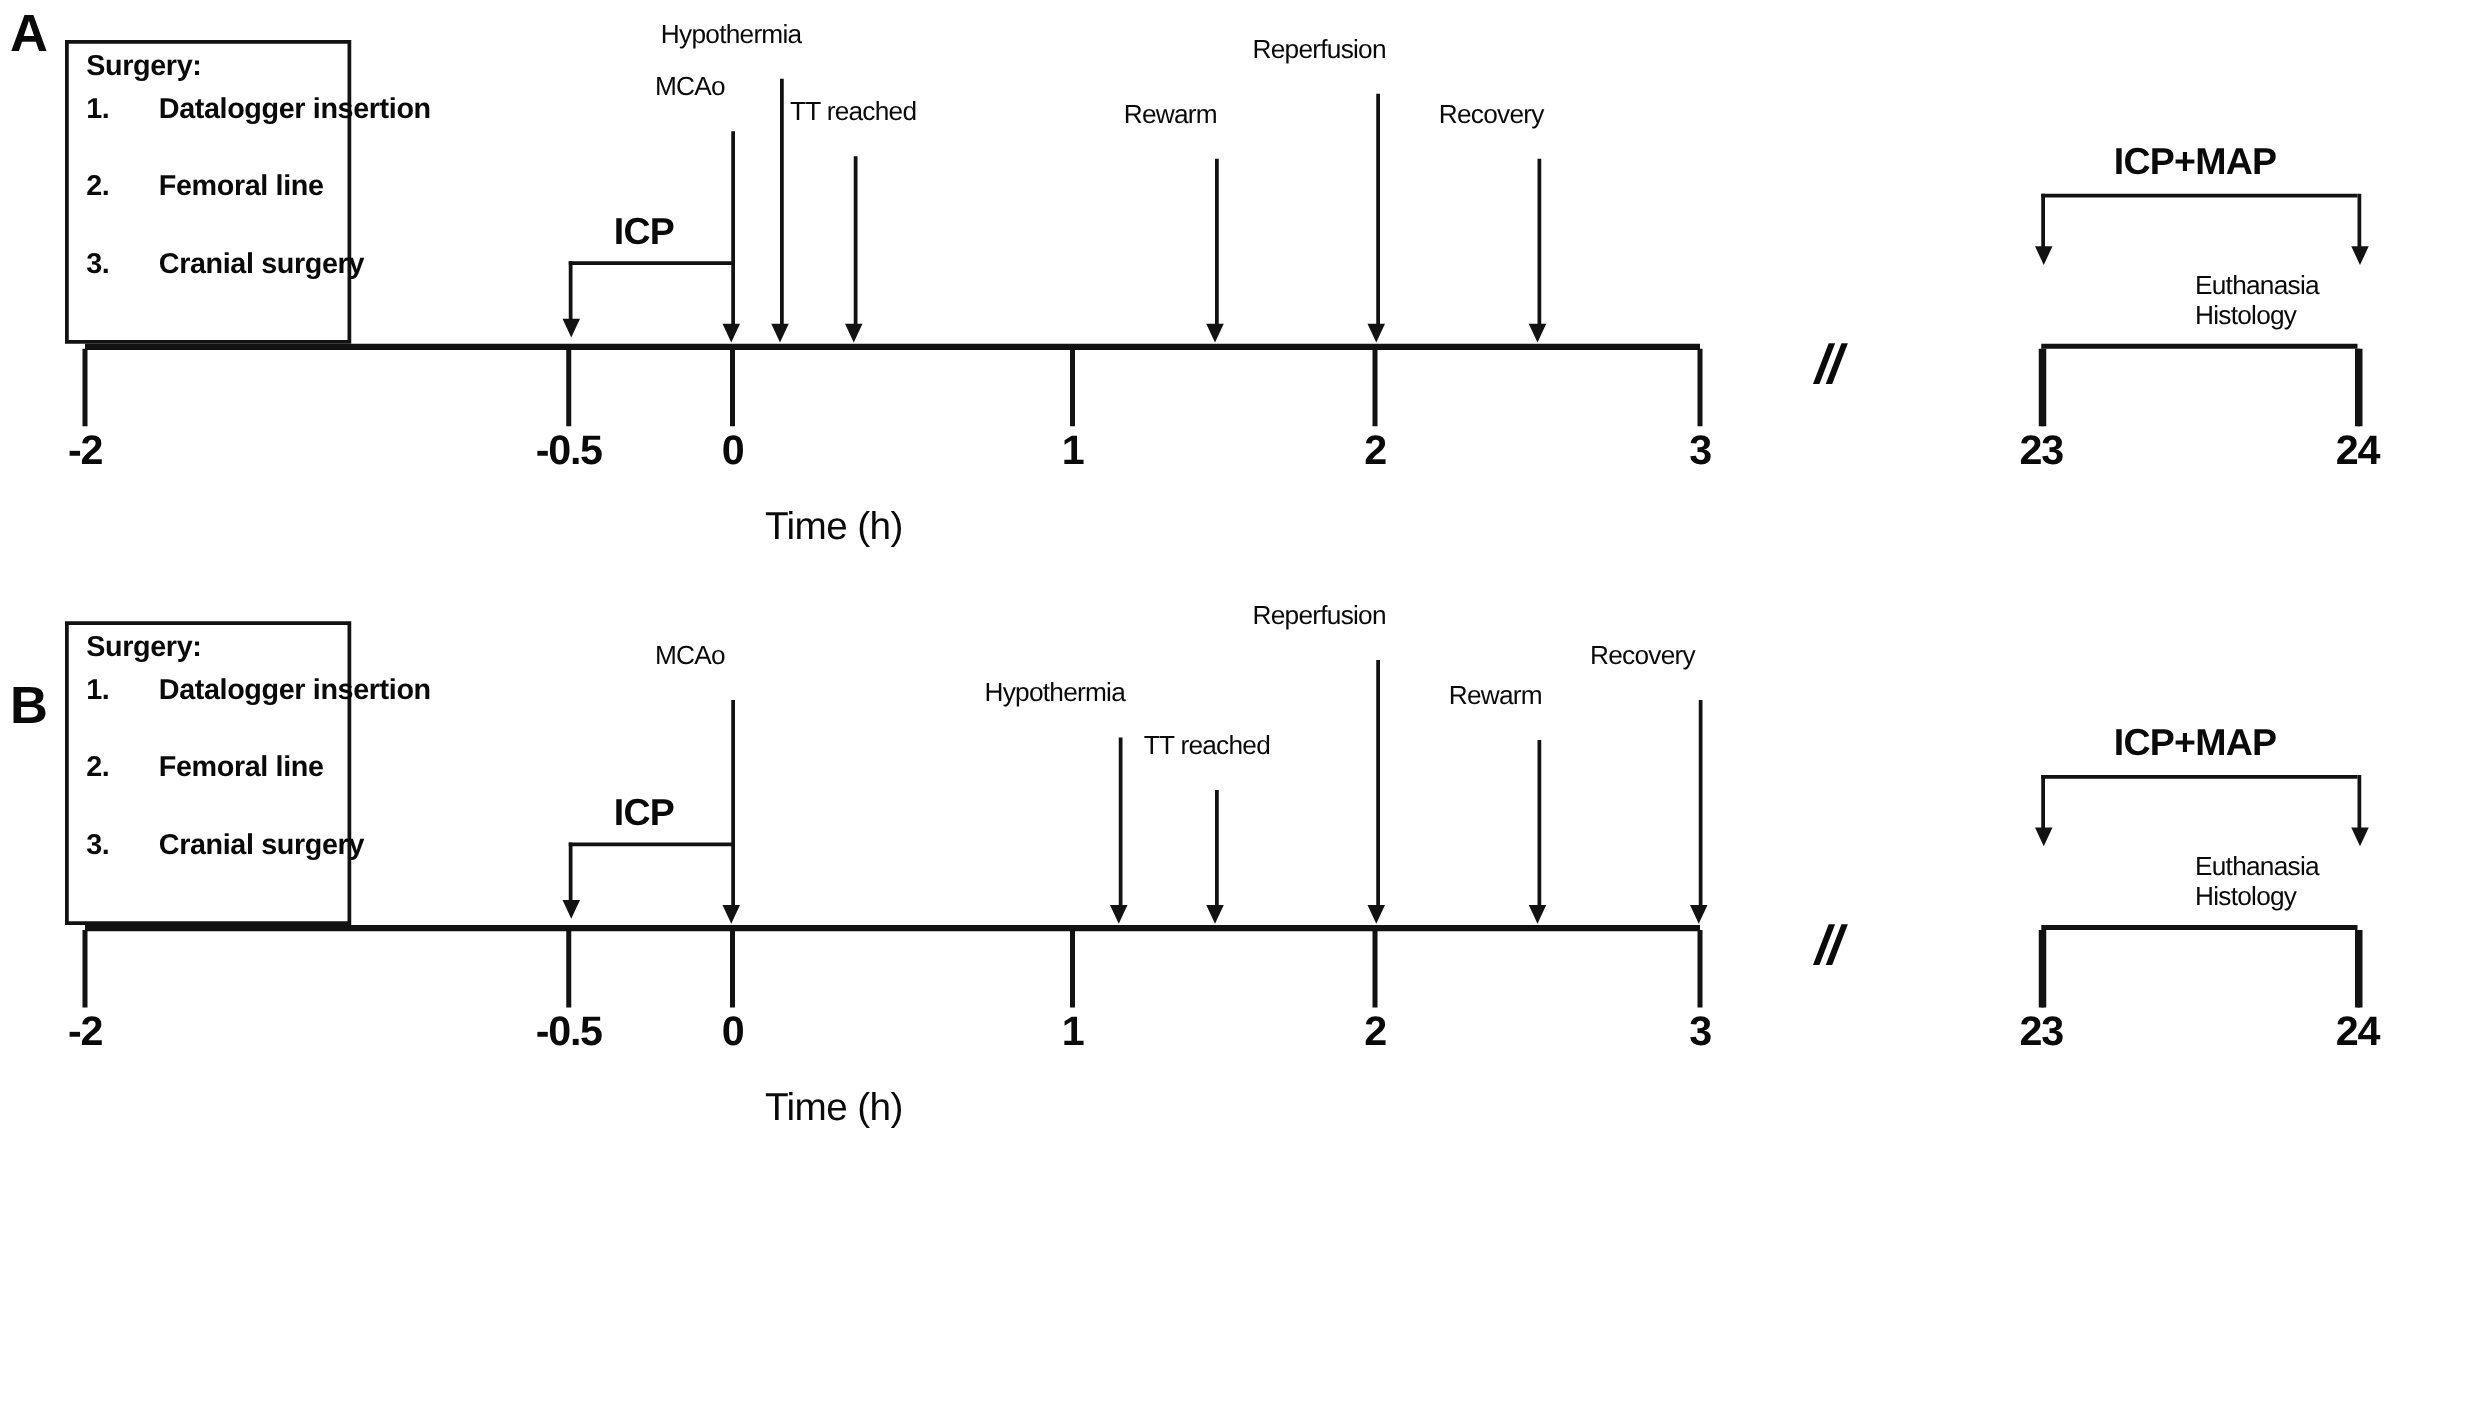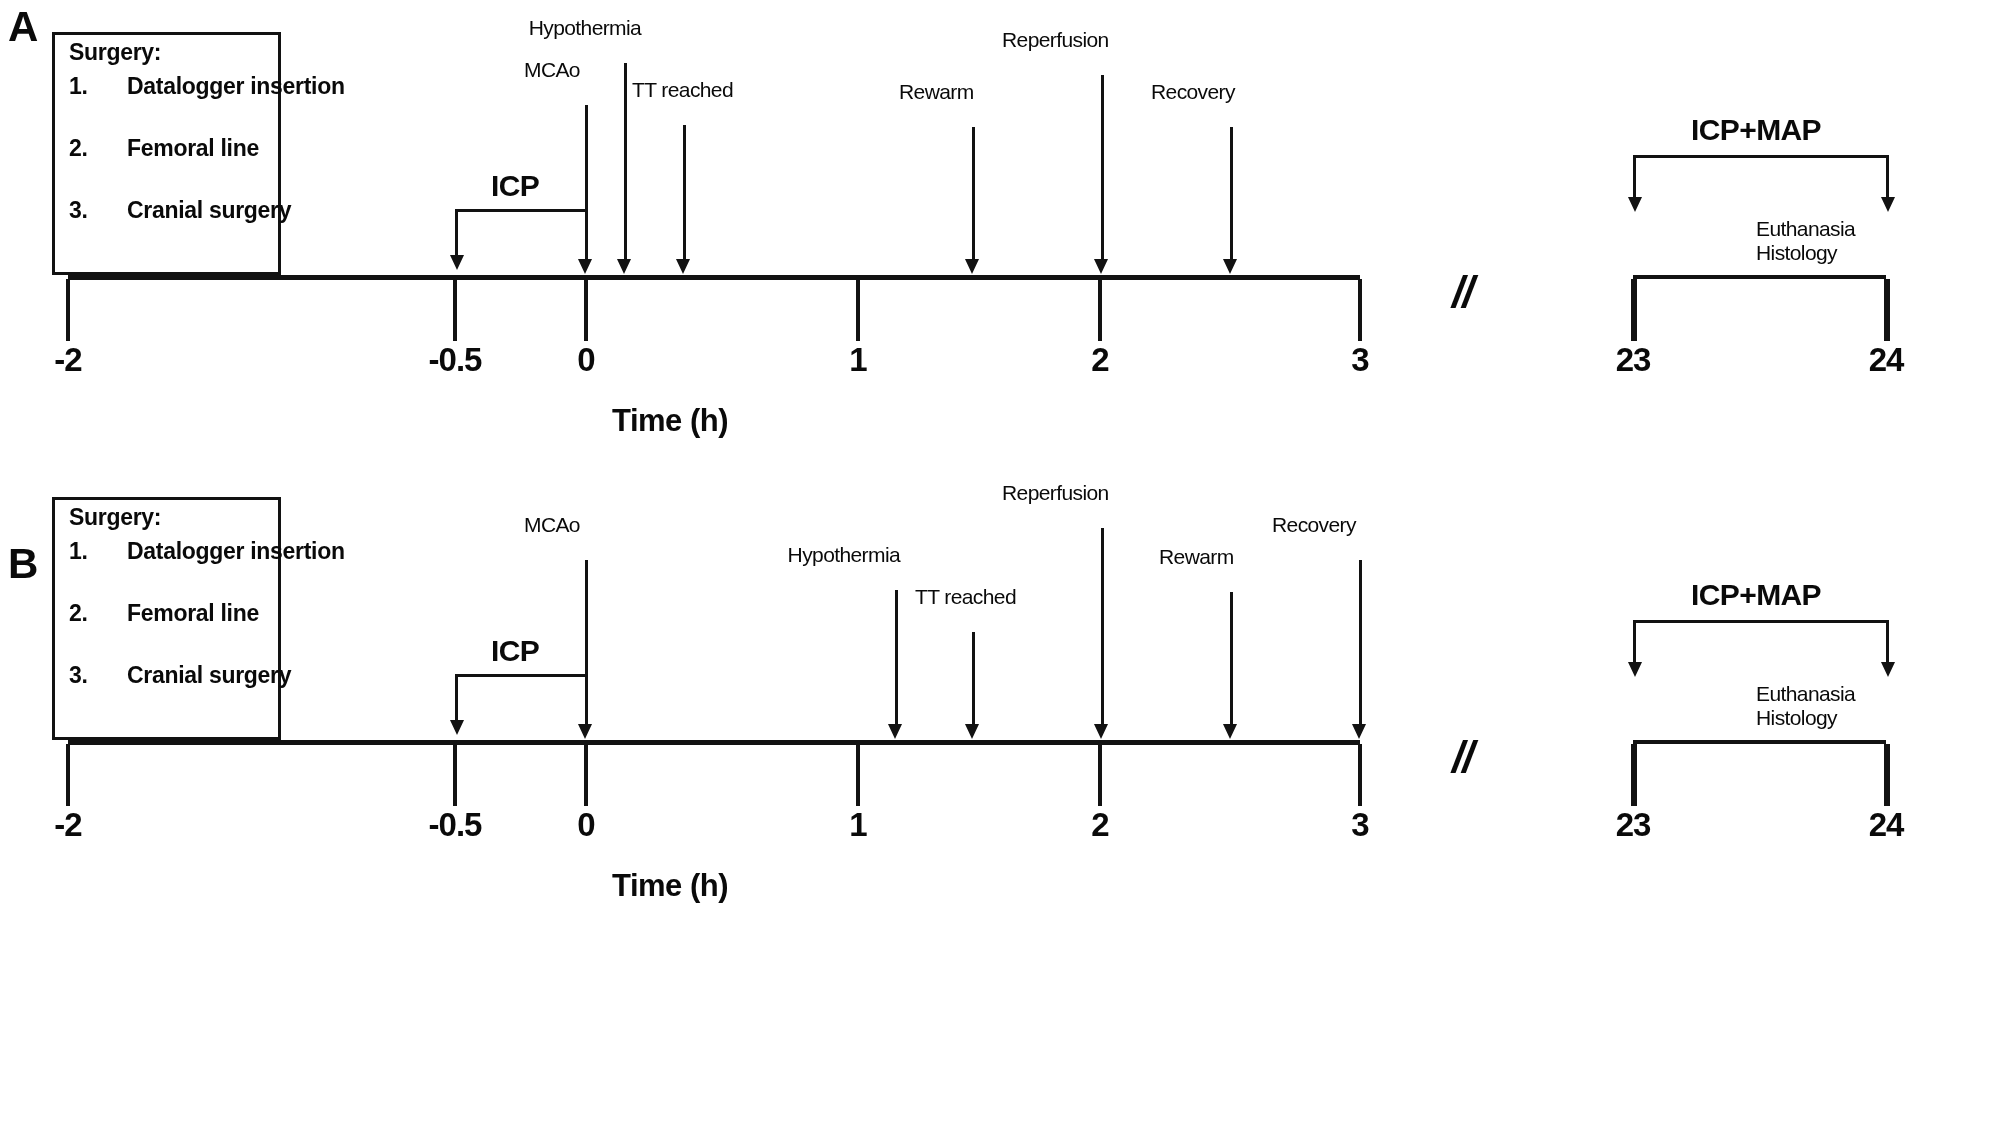--- a/index.html
+++ b/index.html
@@ -22,21 +22,21 @@
   .surg-num{position:absolute;}
   .surg-txt{position:absolute;left:58px;width:220px;}
 
   
   .axis-line{position:absolute;height:5px;background:#121212;}
   .tick{position:absolute;width:4px;background:#121212;}
   .tick-label{position:absolute;font-size:33px;font-weight:bold;
               text-align:center;letter-spacing:-1px;line-height:1;}
   .axis-break{position:absolute;font-size:44px;font-weight:bold;
               font-style:italic;line-height:1;letter-spacing:-2px;}
-  .axis-title{position:absolute;font-size:31px;font-weight:bold;
+  .axis-title{position:absolute;font-size:31px;font-weight:normal;
               letter-spacing:-.5px;line-height:1;text-align:center;}
 
   
   .ev-line{position:absolute;width:3px;background:#121212;}
   .ev-head{position:absolute;width:0;height:0;
            border-left:7px solid transparent;border-right:7px solid transparent;
            border-top:15px solid #121212;}
   .ev-label{position:absolute;font-size:21px;font-weight:normal;
             letter-spacing:-.6px;line-height:1.05;white-space:nowrap;}
 

